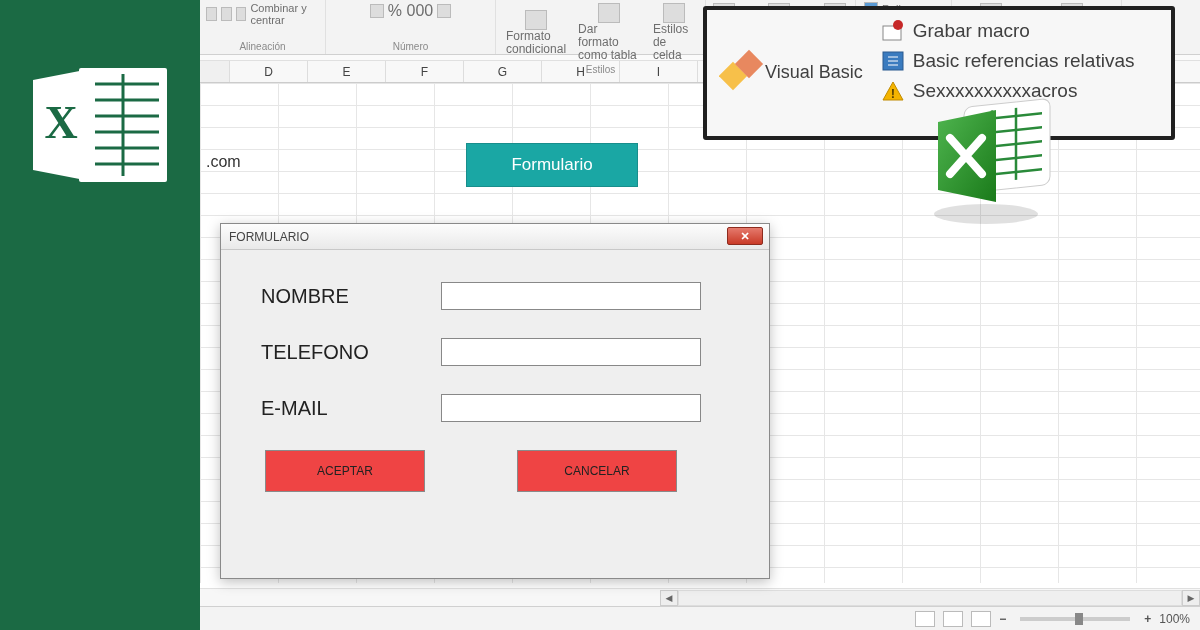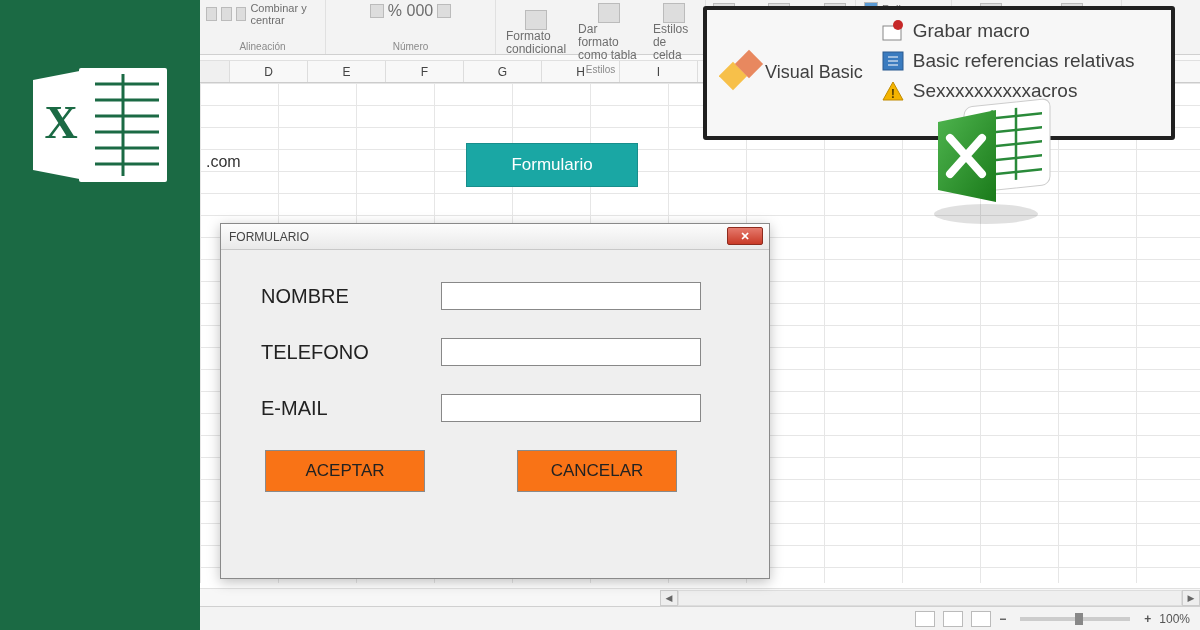--- a/index.html
+++ b/index.html
@@ -50,21 +50,21 @@
 
   
   .userform { position:absolute; left:20px; top:140px; width:550px; height:356px; background:#efefef; border:1px solid #8a8a8a; box-shadow:0 3px 12px rgba(0,0,0,0.25); z-index:4; }
   .uf-title { height:26px; background:linear-gradient(#fdfdfd,#e9e9e9); border-bottom:1px solid #c8c8c8; display:flex; align-items:center; padding:0 8px; font-size:12px; color:#444; position:relative; }
   .uf-close { position:absolute; right:6px; top:3px; width:36px; height:18px; background:linear-gradient(#e57a6d,#c93a27); border:1px solid #8d2b1e; border-radius:2px; color:#fff; font-size:11px; text-align:center; line-height:16px; font-weight:bold; }
   .uf-body { padding:32px 40px 20px; }
   .uf-row { display:flex; align-items:center; margin-bottom:28px; }
   .uf-label { width:180px; font-size:20px; color:#222; }
   .uf-input { width:260px; height:28px; border:1px solid #888; background:#fff; }
   .uf-btnrow { display:flex; gap:92px; margin-top:10px; padding-left:4px; }
-  .uf-btn { width:160px; height:42px; background:#f97316; border:1px solid #8a8a8a; font-size:17px; color:#222; display:flex; align-items:center; justify-content:center; }
+  .uf-btn { width:160px; height:42px; background:#ef4444; border:1px solid #8a8a8a; font-size:12px; color:#222; display:flex; align-items:center; justify-content:center; }
 
   
   .statusbar { position:absolute; bottom:0; left:200px; right:0; height:24px; background:#f3f3f3; border-top:1px solid #d0d0d0; display:flex; align-items:center; justify-content:flex-end; gap:8px; padding:0 10px; font-size:12px; color:#555; }
   .hscroll { position:absolute; bottom:24px; left:200px; right:0; height:18px; background:#f7f7f7; border-top:1px solid #e0e0e0; display:flex; align-items:center; }
   .hscroll-arrow { width:18px; height:16px; background:#eee; border:1px solid #ccc; font-size:9px; text-align:center; line-height:14px; color:#666; }
   .hscroll-track { flex:1; height:16px; background:#efefef; border:1px solid #ddd; }
 
   .view-ico { width:20px; height:16px; border:1px solid #bbb; background:#fff; }
   .zoom-slider { width:110px; height:4px; background:#ccc; position:relative; margin:0 6px; }
   .zoom-knob { position:absolute; left:50%; top:-4px; width:8px; height:12px; background:#888; }

